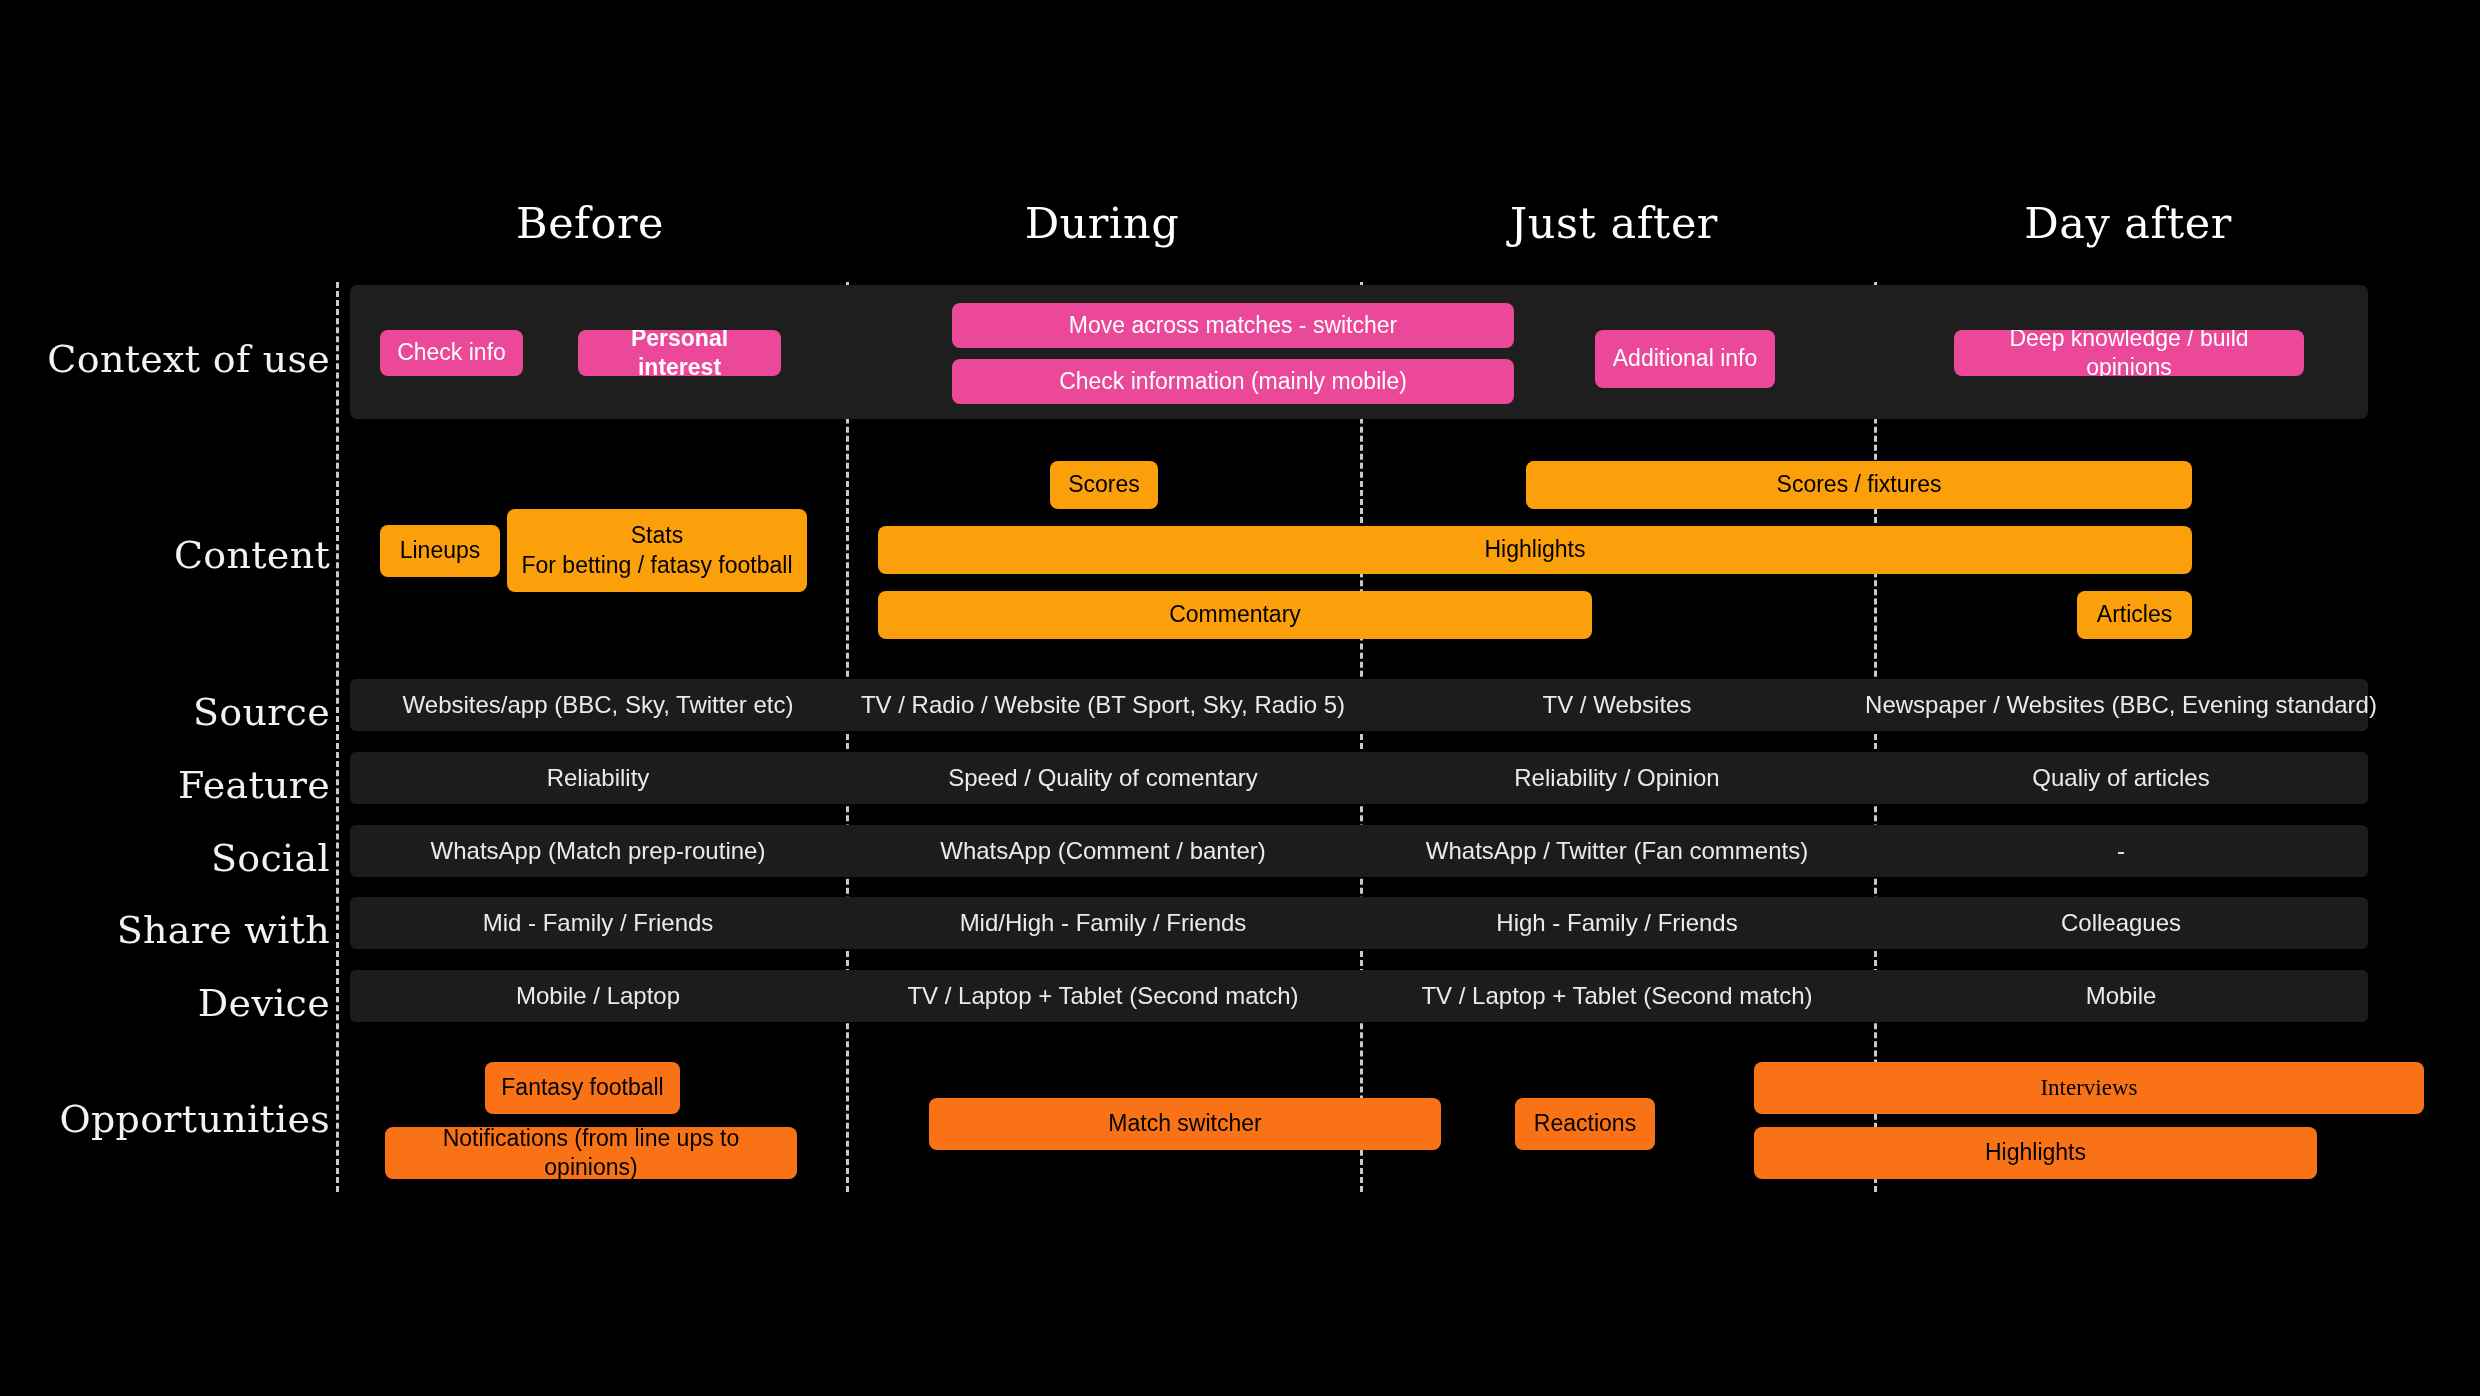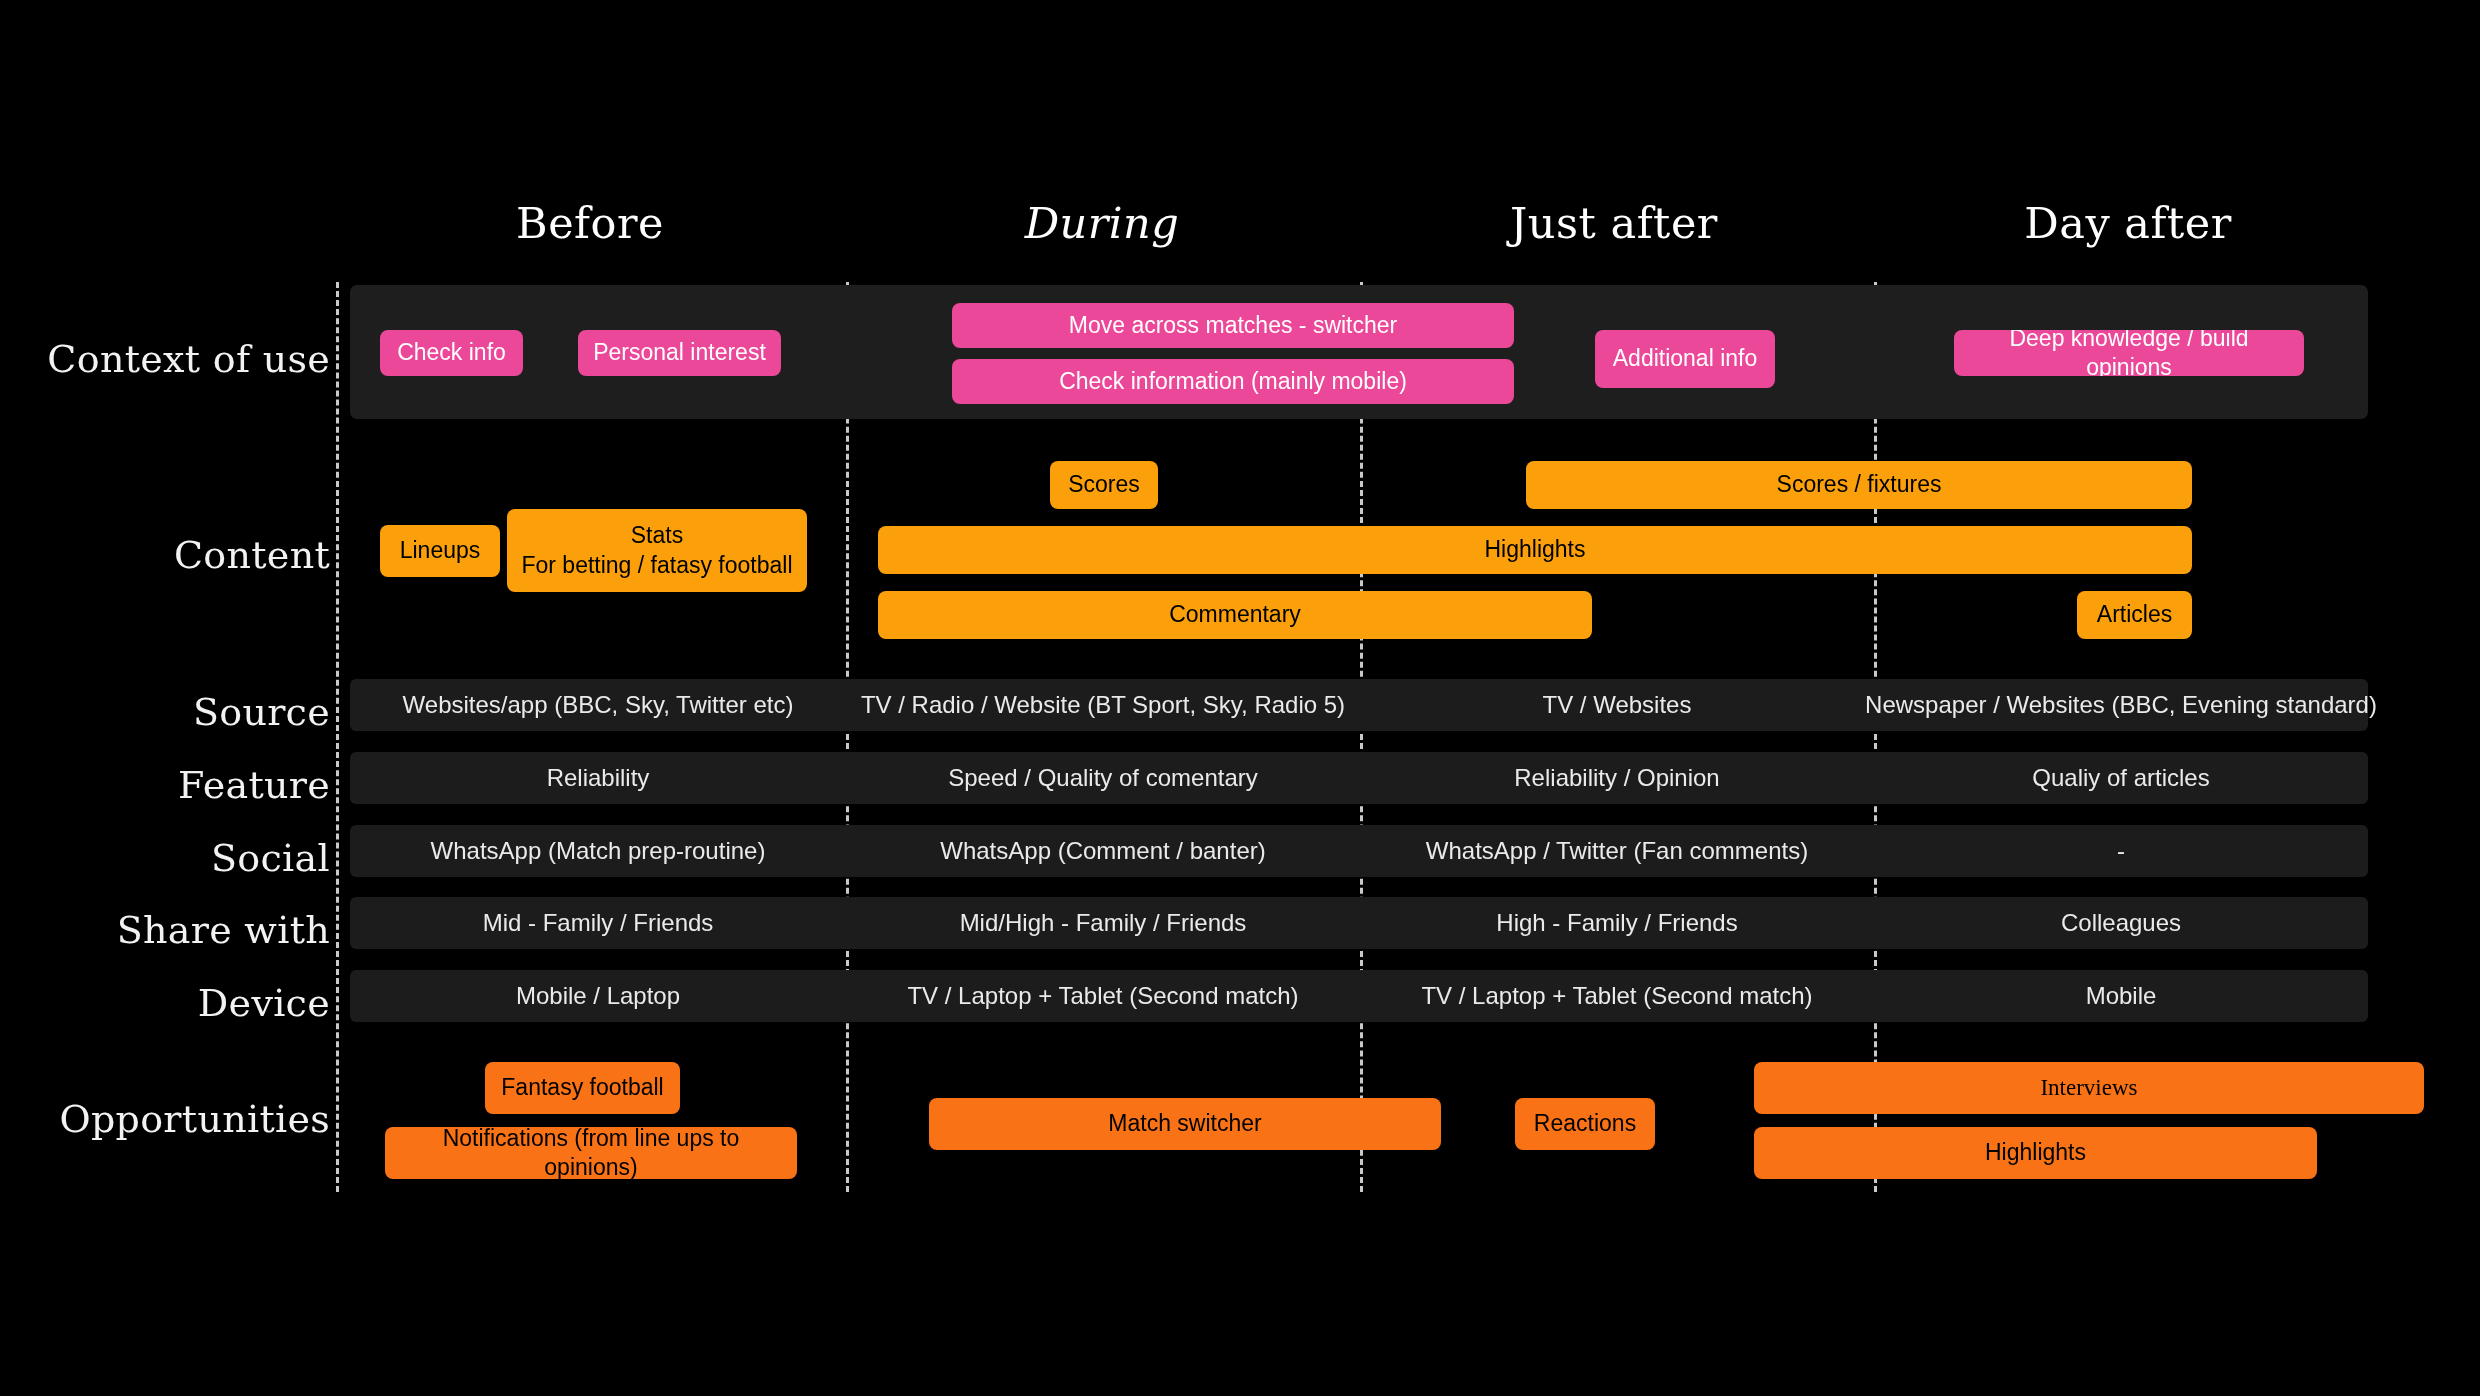--- a/index.html
+++ b/index.html
@@ -103,21 +103,21 @@
     font-size: 24px;
     white-space: nowrap;
   }
 </style>
 </head>
 <body>
 
 <div id="canvas">
 
   <div class="col-header" style="left:400px; width:380px;">Before</div>
-  <div class="col-header" style="left:912px; width:380px;font-style:italic;">During</div>
+  <div class="col-header" style="left:912px; width:380px;">During</div>
   <div class="col-header" style="left:1424px; width:380px;">Just after</div>
   <div class="col-header" style="left:1938px; width:380px;">Day after</div>
 
   <div class="divider" style="left:336px;"></div>
   <div class="divider" style="left:846px;"></div>
   <div class="divider" style="left:1360px;"></div>
   <div class="divider" style="left:1874px;"></div>
 
   <div class="row-label" style="left:0px; width:330px; top:337px;">Context of use</div>
   <div class="row-label" style="left:0px; width:330px; top:533px;">Content</div>
@@ -126,21 +126,21 @@
   <div class="row-label" style="left:0px; width:330px; top:836px;">Social</div>
   <div class="row-label" style="left:0px; width:330px; top:908px;">Share with</div>
   <div class="row-label" style="left:0px; width:330px; top:981px;">Device</div>
   <div class="row-label" style="left:0px; width:330px; top:1097px;">Opportunities</div>
 
   <div class="band-panel" style="left:350px; top:285px; width:2018px; height:134px;"></div>
 
   <div class="bar blue" style="left:380px; top:330px; width:143px; height:46px;">
     <span>Check info</span>
   </div>
-  <div class="bar blue" style="left:578px; top:330px; width:203px; height:46px;">
+  <div class="bar blue" style="left:578px; top:330px; width:203px; height:46px;font-weight:bold;">
     <span>Personal interest</span>
   </div>
   <div class="bar blue" style="left:952px; top:303px; width:562px; height:45px;">
     <span>Move across matches - switcher</span>
   </div>
   <div class="bar blue" style="left:952px; top:359px; width:562px; height:45px;">
     <span>Check information  (mainly mobile)</span>
   </div>
   <div class="bar blue" style="left:1595px; top:330px; width:180px; height:58px;">
     <span>Additional info</span>

